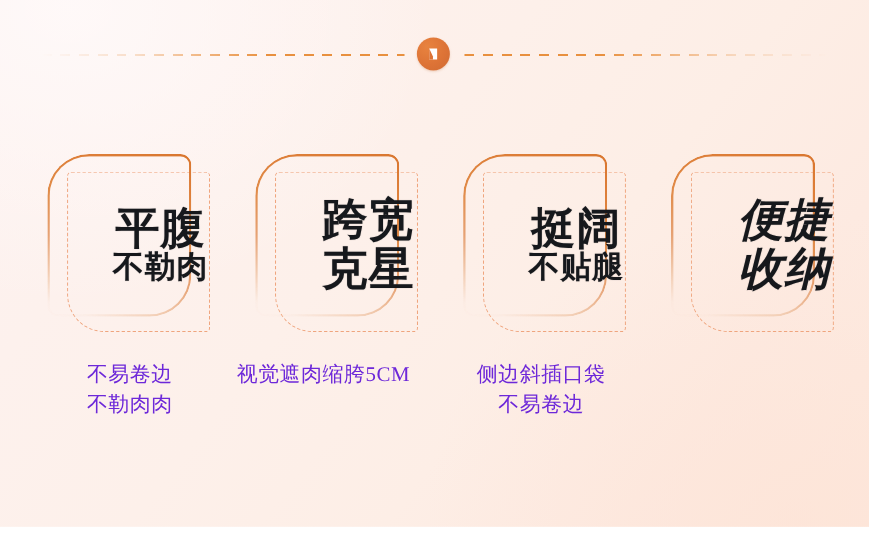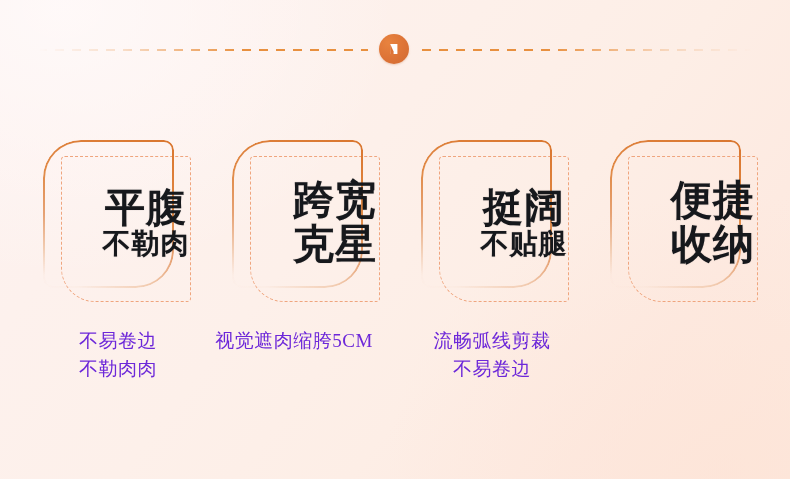--- a/index.html
+++ b/index.html
@@ -123,21 +123,21 @@
   }
   .card {
     position: absolute;
     top: 0;
     width: 150px;
     height: 165px;
   }
   .card.c0 { left: 43px; }
   .card.c1 { left: 232px; }
   .card.c2 { left: 421px; }
-  .card.c3 { left: 610px; }
+  .card.c3 { left: 610px; font-style: italic; }
 
   
   .frame-dashed {
     position: absolute;
     left: 18px;
     top: 16px;
     width: 130px;
     height: 146px;
     border: 1px dashed #efa57e;
     border-radius: 4px 4px 4px 34px;
@@ -295,20 +295,20 @@
     <div class="caption c0">
       <span class="row">不易卷边</span>
       <span class="row">不勒肉肉</span>
     </div>
 
     <div class="caption c1">
       <span class="row">视觉遮肉缩胯5CM</span>
     </div>
 
     <div class="caption c2">
-      <span class="row">流畅弧线剪裁</span>
+      <span class="row">侧边斜插口袋</span>
       <span class="row">不易卷边</span>
     </div>
 
 
   </div>
 
 </div>
 
 </body></html>

